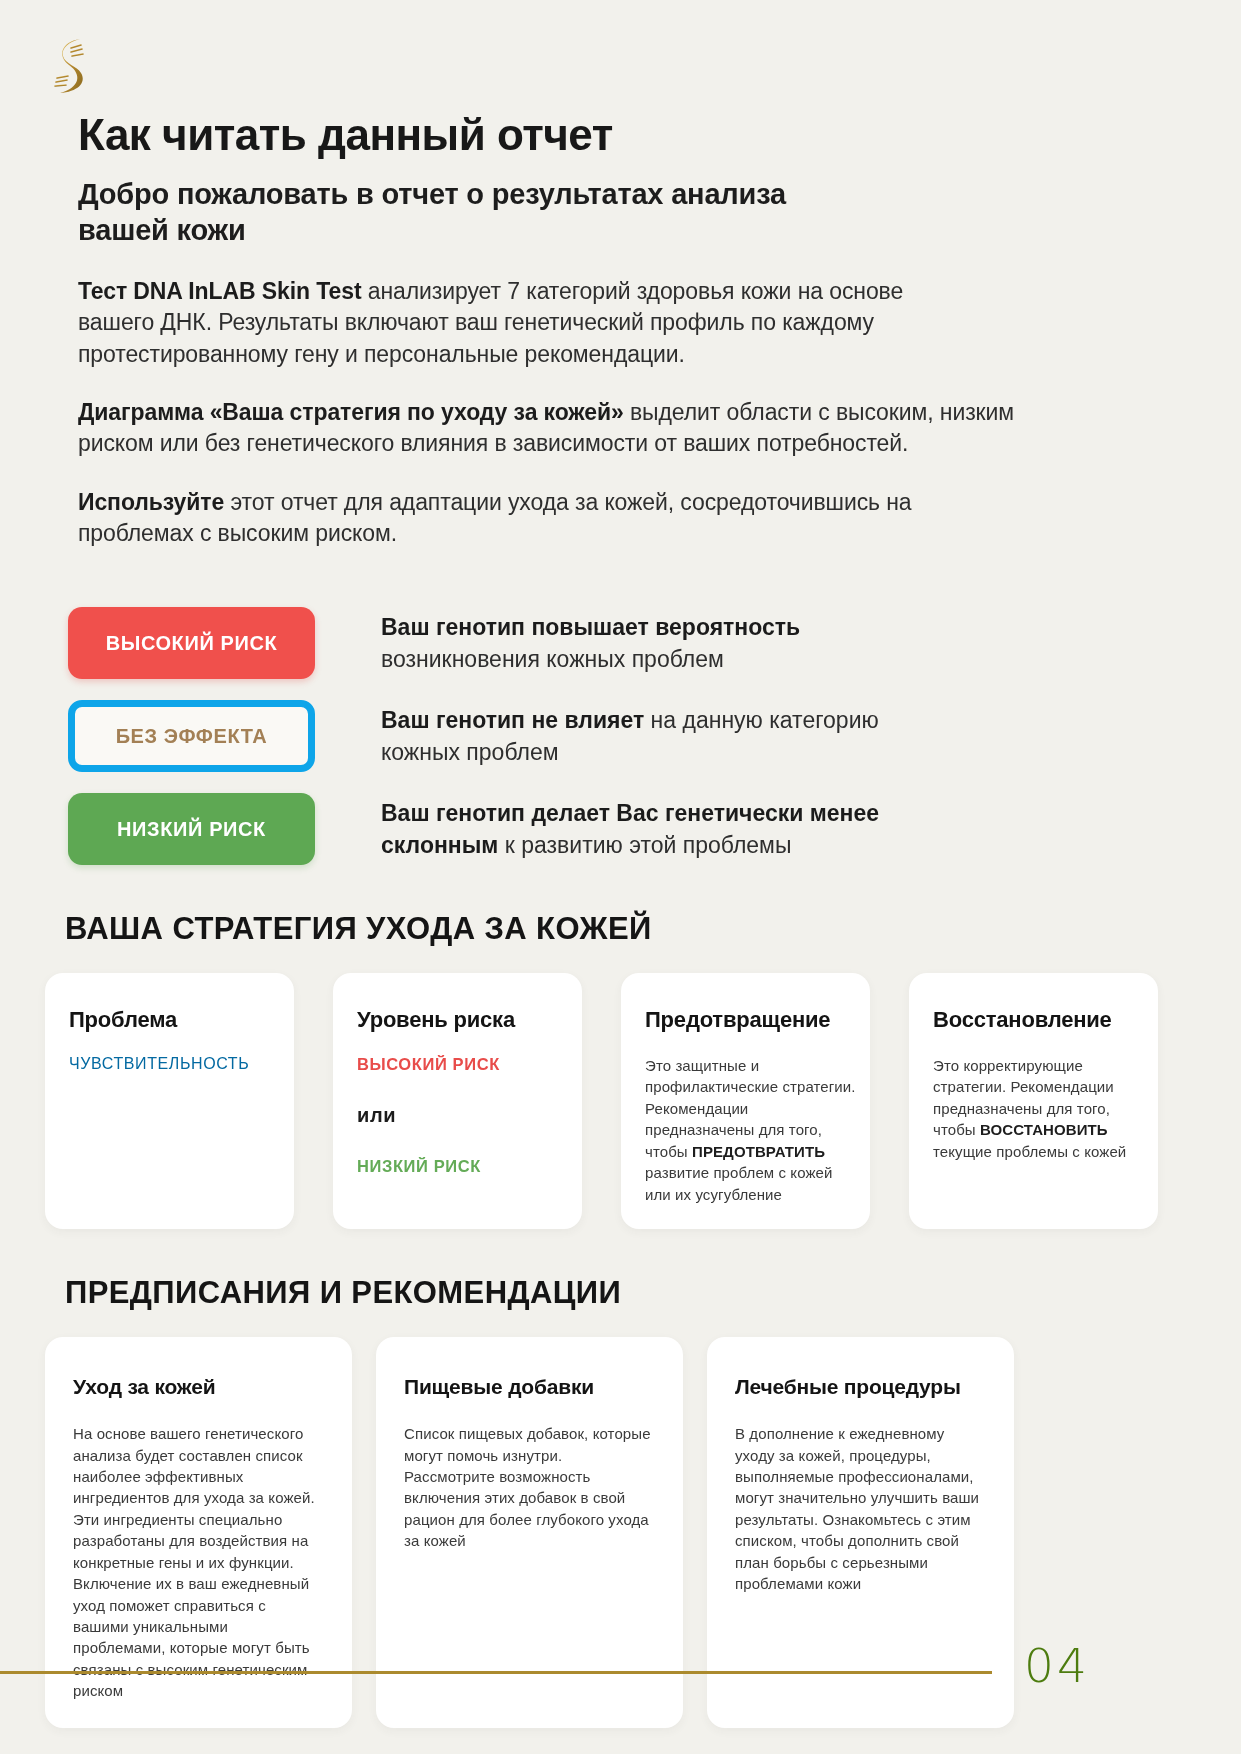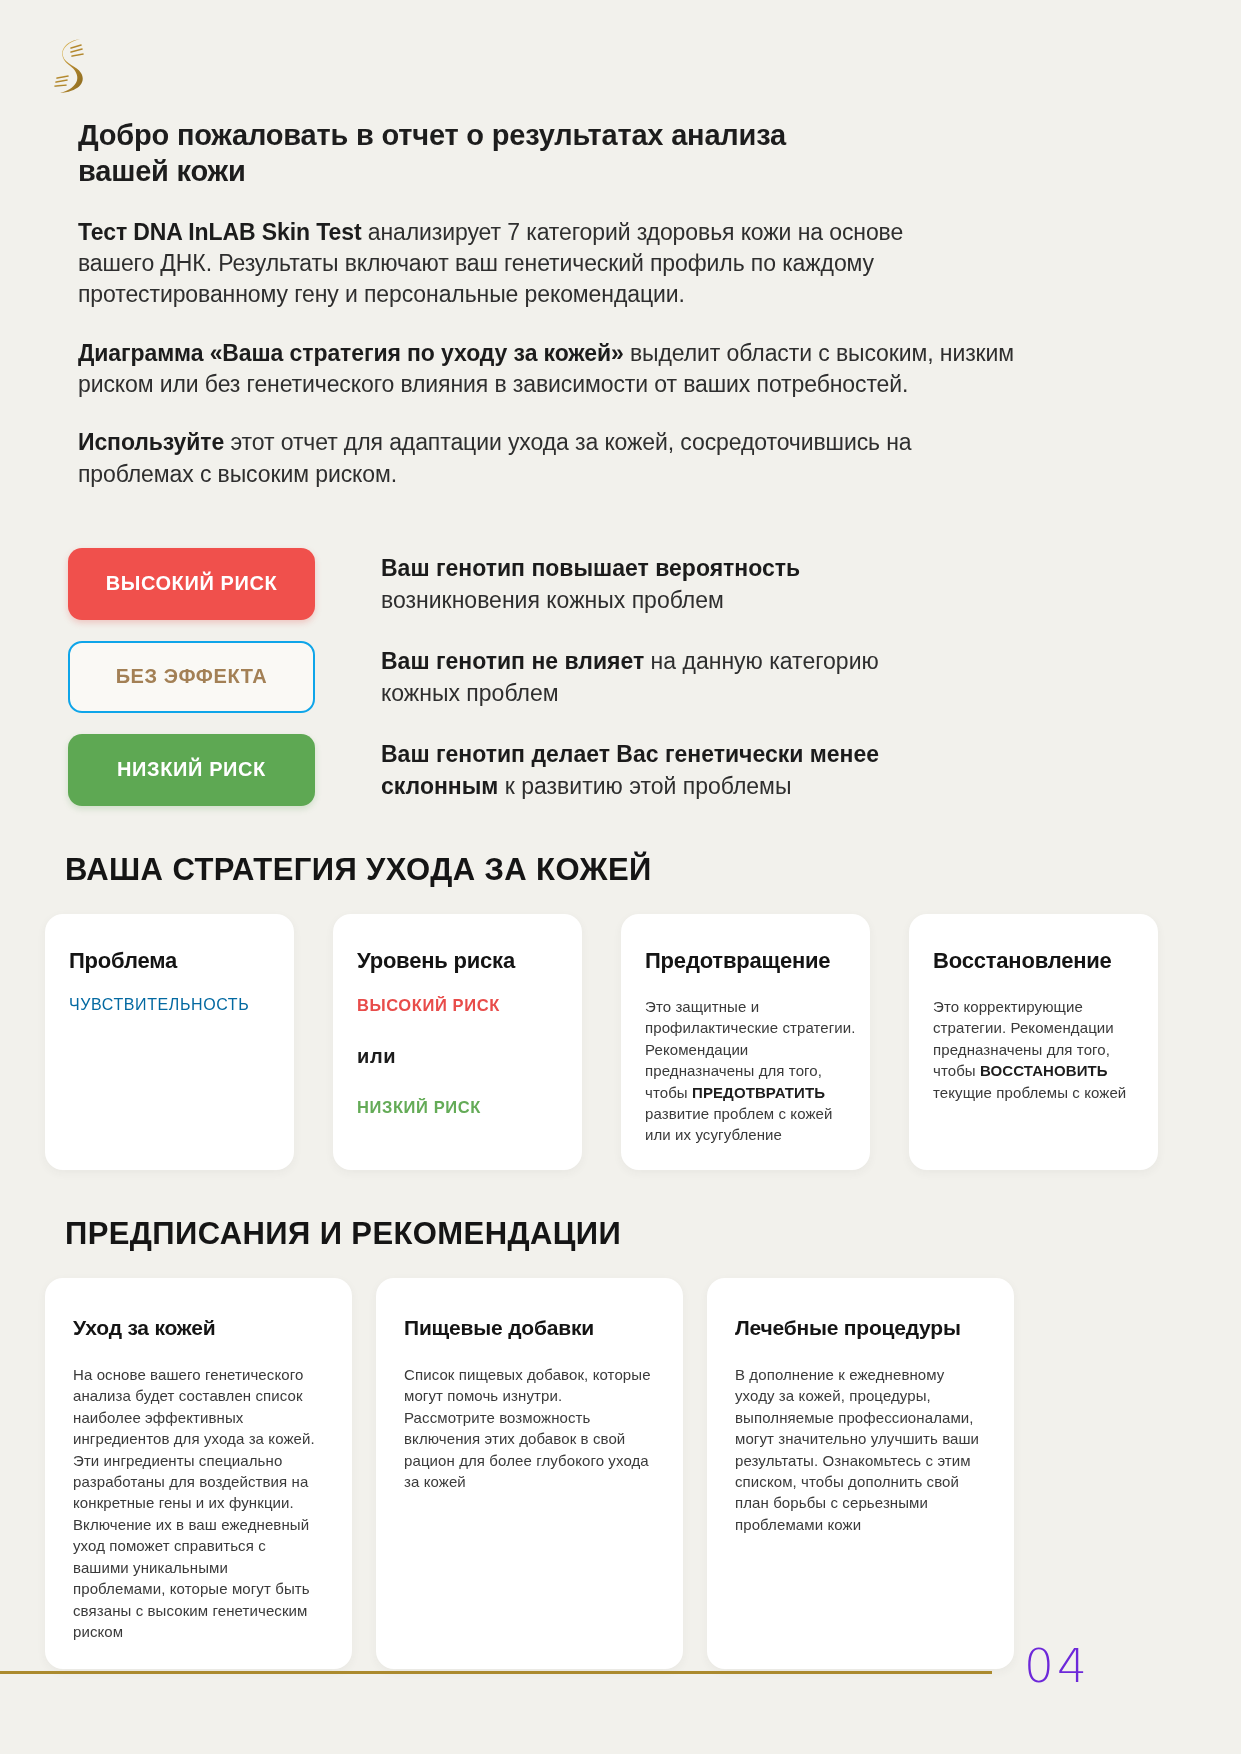--- a/index.html
+++ b/index.html
@@ -43,21 +43,21 @@
   .legend{ margin:58px 0 0 23px; }
   .legend-row{ display:flex; align-items:flex-start; margin-bottom:21px; }
   .badge{
     width:247px; height:72px; box-sizing:border-box;
     display:flex; align-items:center; justify-content:center;
     border-radius:14px;
     font-size:20px; font-weight:700; letter-spacing:0.6px;
     flex:none;
   }
   .badge-high{ background:#f0504c; color:#ffffff; box-shadow:0 3px 6px rgba(229,77,73,0.25); }
-  .badge-none{ background:#faf9f5; color:#a38055; border:2px solid #0ea5e9; }
+  .badge-none{ background:#faf9f5; color:#a38055; border:7px solid #0ea5e9; }
   .badge-low{ background:#5ea853; color:#ffffff; box-shadow:0 3px 6px rgba(90,160,80,0.22); }
   .legend-desc{
     margin-left:66px; padding-top:4px;
     font-size:23px; line-height:1.4; max-width:520px; color:#2e2e2e;
   }
   .legend-desc b{ color:#1b1b1b; }
 
   
   .section-title{
     margin:46px 0 0 20px;
@@ -87,21 +87,21 @@
   .row-presc .card:last-child{ margin-right:0; }
   .row-presc .card-heading{ font-size:21px; margin-bottom:24px; }
 
   
   .footer-line{
     position:absolute; left:0; top:1671px;
     width:992px; height:3px; background:#ab8a2e;
   }
   .page-number{
     position:absolute; left:1024px; top:1638px;
-    font-size:47px; font-weight:200; color:#6d28d9;
+    font-size:47px; font-weight:200; color:#4d7c0f;
     letter-spacing:3px; font-family:"DejaVu Sans","Liberation Sans",sans-serif;
   }
 </style>
 </head>
 <body>
 
 <div class="content">
 
   
   <svg class="logo" viewBox="0 0 46 60" aria-hidden="true">
@@ -116,20 +116,21 @@
     <g stroke="url(#gold)" stroke-width="1.6" stroke-linecap="round">
       <line x1="24" y1="12" x2="34" y2="9"></line>
       <line x1="24" y1="16" x2="35" y2="13"></line>
       <line x1="25" y1="20" x2="36" y2="18"></line>
       <line x1="10" y1="42" x2="21" y2="40"></line>
       <line x1="9" y1="46" x2="20" y2="44"></line>
       <line x1="8" y1="50" x2="19" y2="49"></line>
     </g>
   </svg>
 
+  <h1 class="page-title">Как читать данный отчет</h1>
 
   <div class="page-subtitle">Добро пожаловать в отчет о результатах анализа вашей кожи</div>
 
   <p class="para p1"><b>Тест DNA InLAB Skin Test</b><span> анализирует 7 категорий здоровья кожи на основе вашего ДНК. Результаты включают ваш генетический профиль по каждому протестированному гену и персональные рекомендации.</span></p>
 
   <p class="para p2"><b>Диаграмма «Ваша стратегия по уходу за кожей»</b><span> выделит области с высоким, низким риском или без генетического влияния в зависимости от ваших потребностей.</span></p>
 
   <p class="para p3"><b>Используйте</b><span> этот отчет для адаптации ухода за кожей, сосредоточившись на проблемах с высоким риском.</span></p>
 
   <div class="legend">

